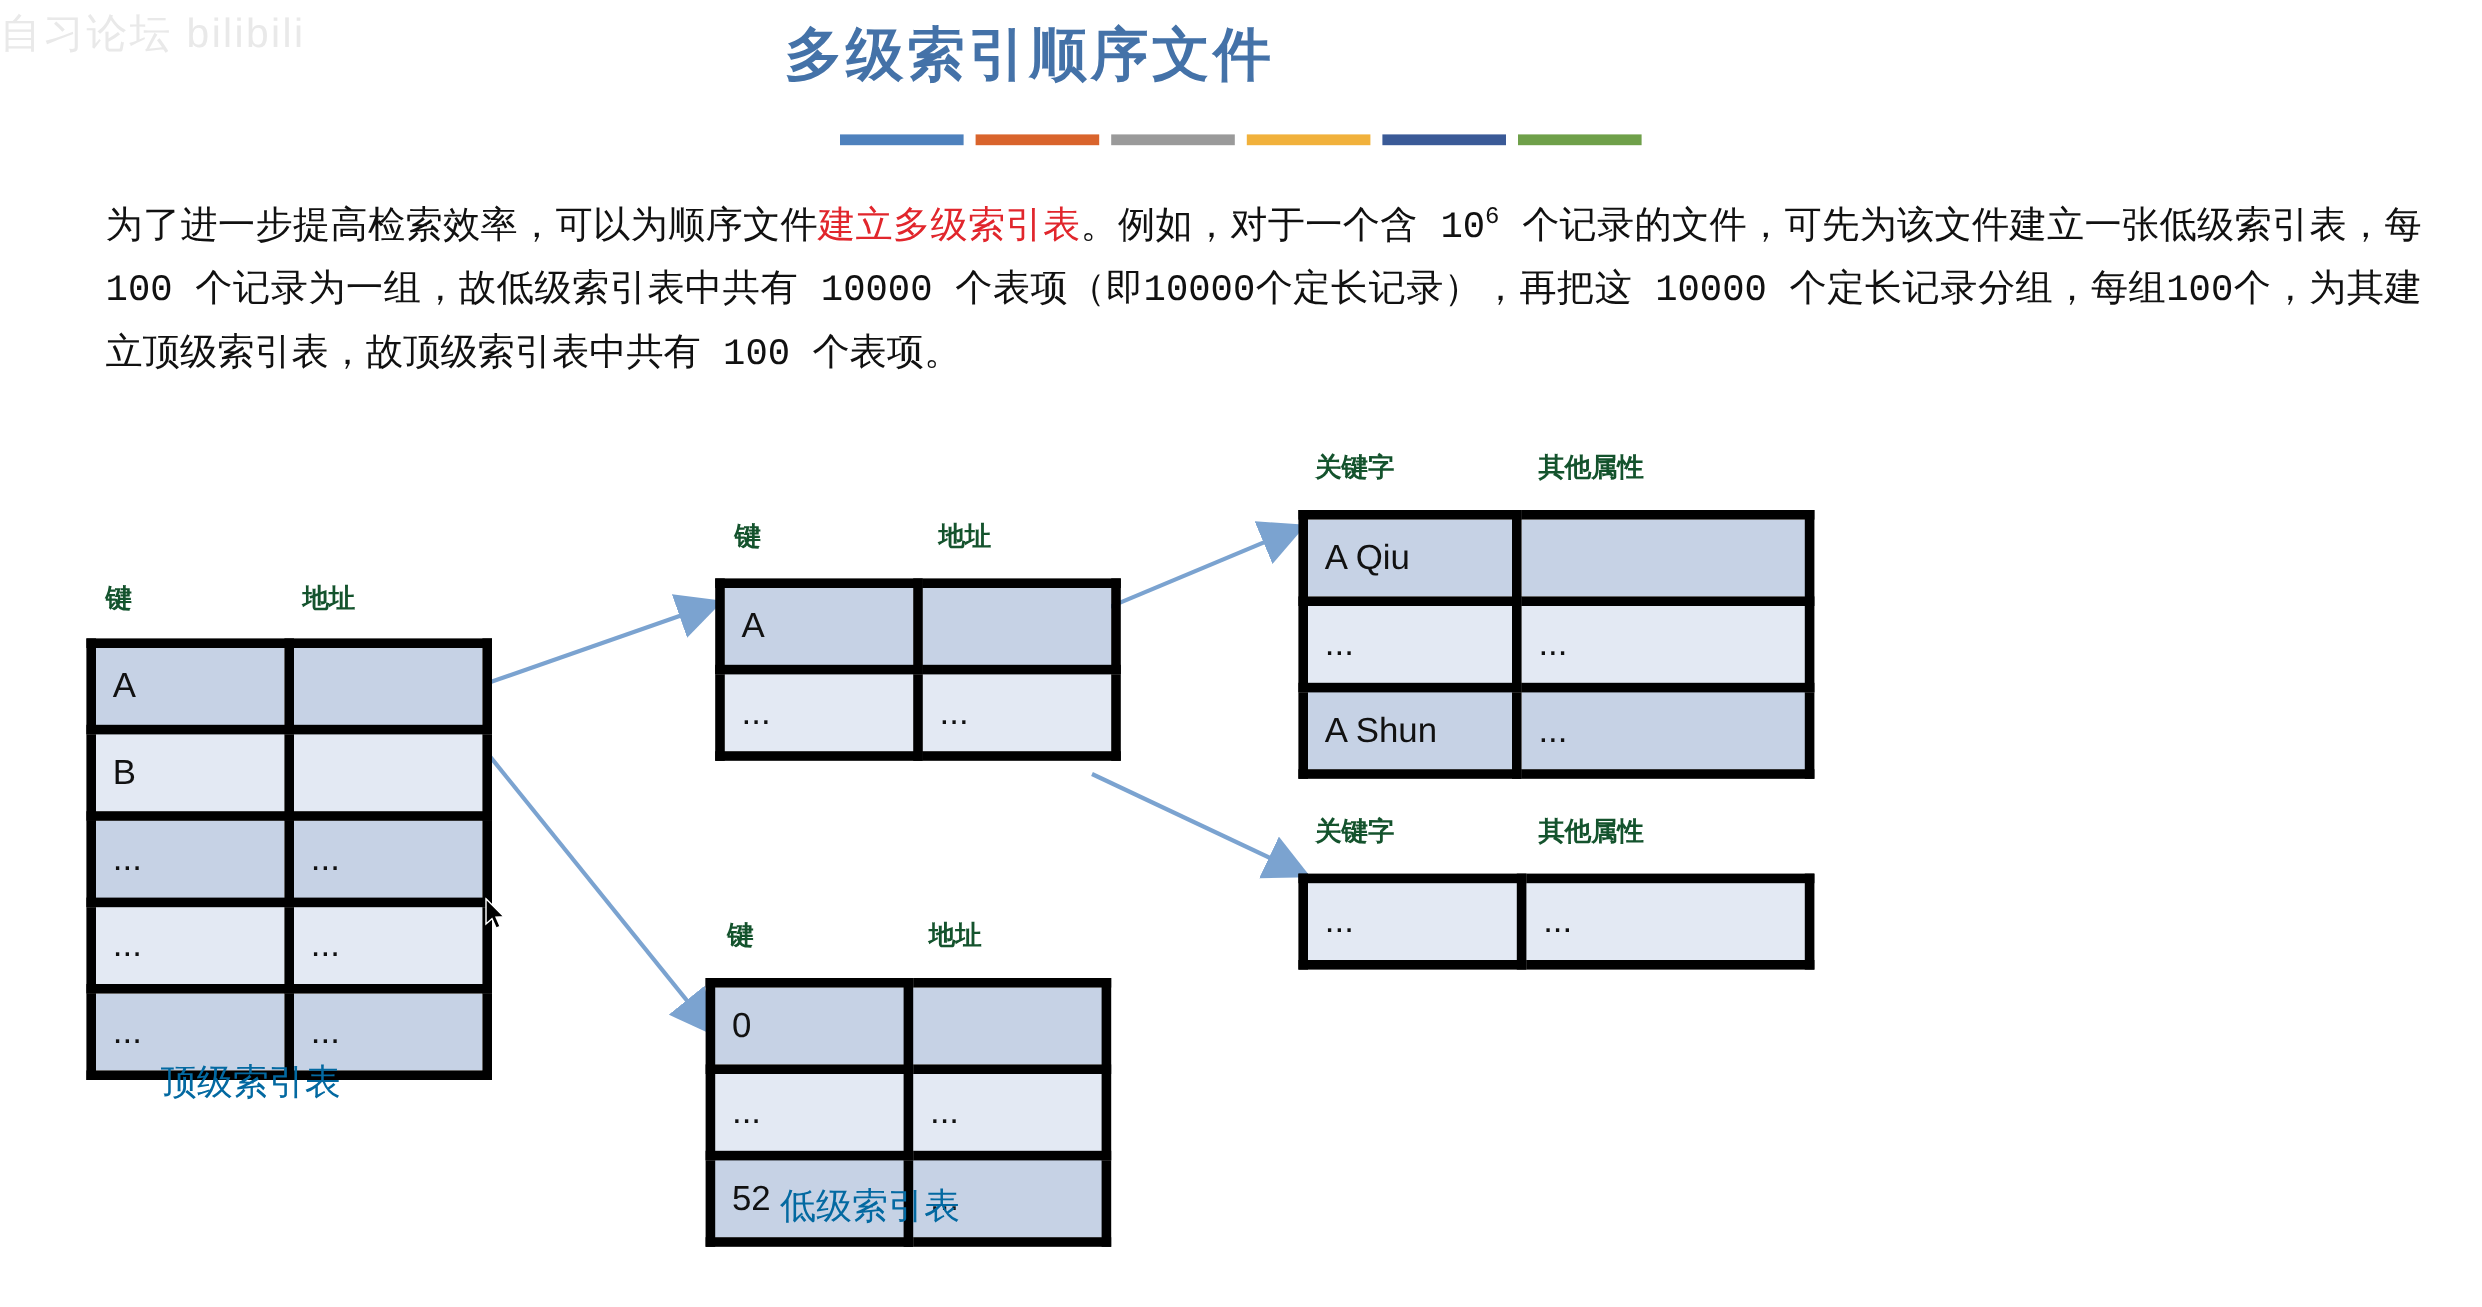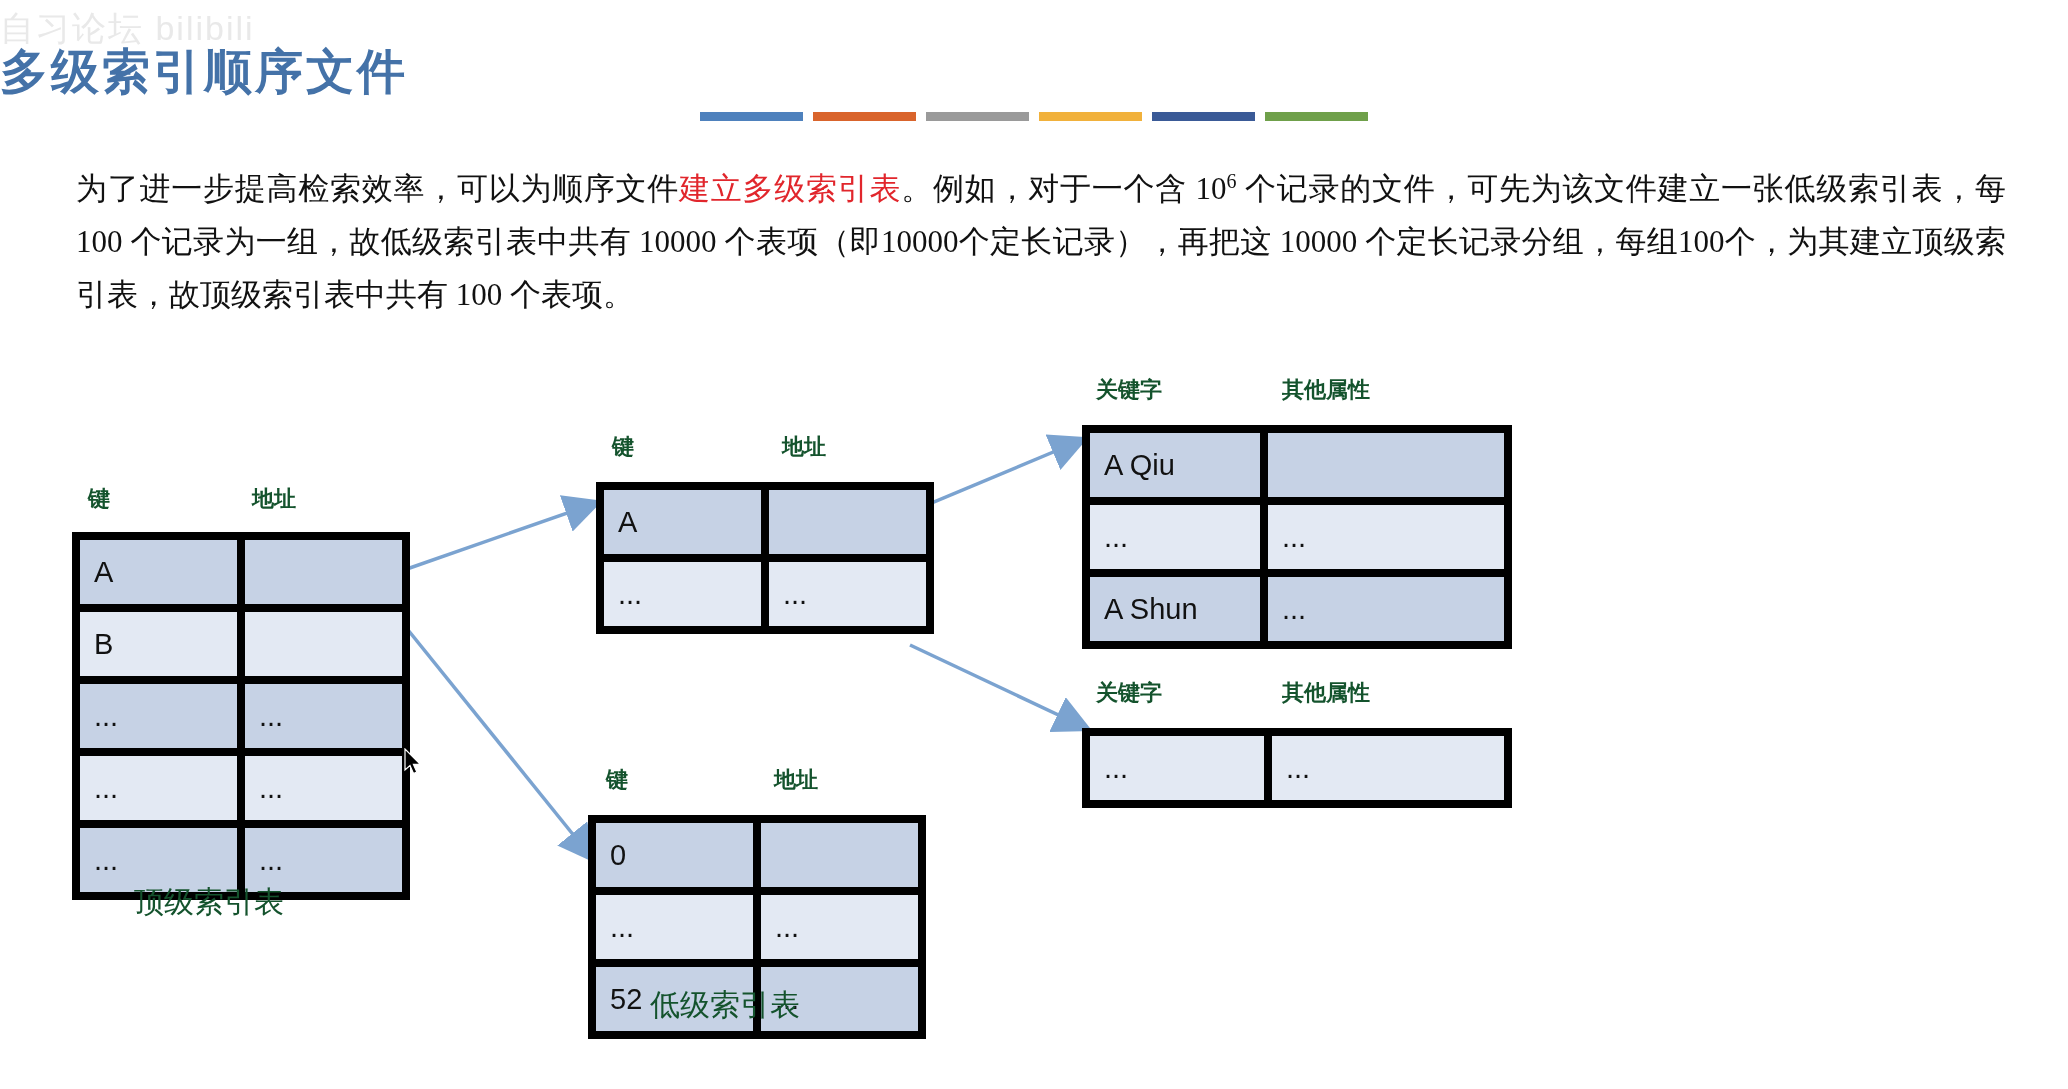--- a/index.html
+++ b/index.html
@@ -28,22 +28,23 @@
     letter-spacing: 2px;
     line-height: 56px;
     white-space: nowrap;
     user-select: none;
   }
 
   
   #title {
     position: absolute;
     left: 0;
-    top: 40px;
+    top: 14px;
     width: 1716px;
+    text-align: center;
     font-size: 48px;
     font-weight: bold;
     color: #4472a8;
     letter-spacing: 3px;
   }
   #title-rule {
     position: absolute;
     left: 700px;
     top: 112px;
     width: 668px;
@@ -53,28 +54,28 @@
   #title-rule span {
     flex: 1 1 auto;
     height: 9px;
     margin-right: 10px;
   }
   #title-rule span:last-child { margin-right: 0; }
 
   
   #paragraph {
     position: absolute;
-    left: 76px;
+    left: 88px;
     top: 155px;
     width: 1930px;
     font-size: 31px;
     line-height: 53px;
     text-align: justify;
     color: #111111;
-    font-family: Liberation Serif, serif;
+    font-family: Liberation Mono, monospace;
   }
   #paragraph .hl { color: #e1262c; }
   #paragraph sup { font-size: 20px; vertical-align: super; }
 
   
   .tbl {
     position: absolute;
     border-collapse: collapse;
     table-layout: fixed;
   }
@@ -94,21 +95,21 @@
   .hdr {
     position: absolute;
     font-size: 22px;
     font-weight: bold;
     color: #14532d;
     white-space: nowrap;
   }
   .caption {
     position: absolute;
     font-size: 30px;
-    color: #14532d;
+    color: #0369a1;
     white-space: nowrap;
   }
 
   
   #arrows {
     position: absolute;
     left: 0;
     top: 0;
     width: 2068px;
     height: 1089px;

